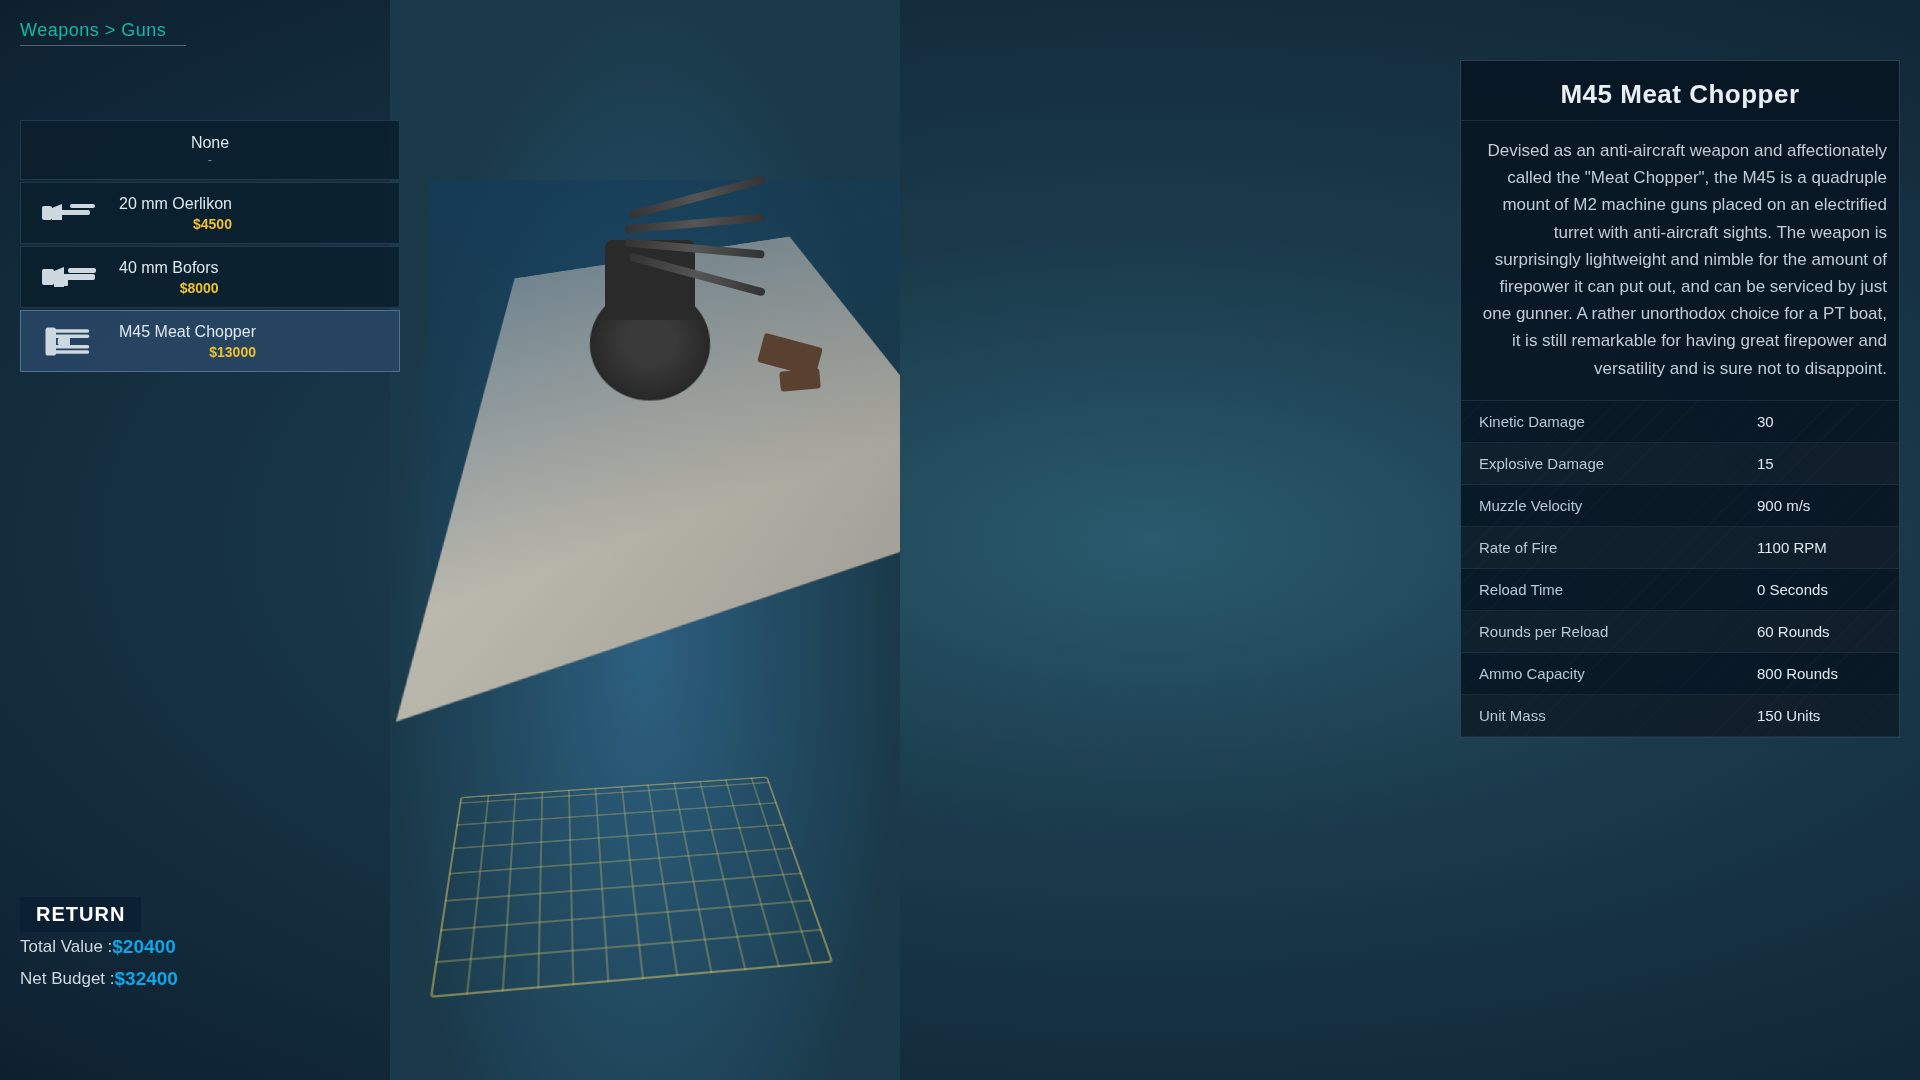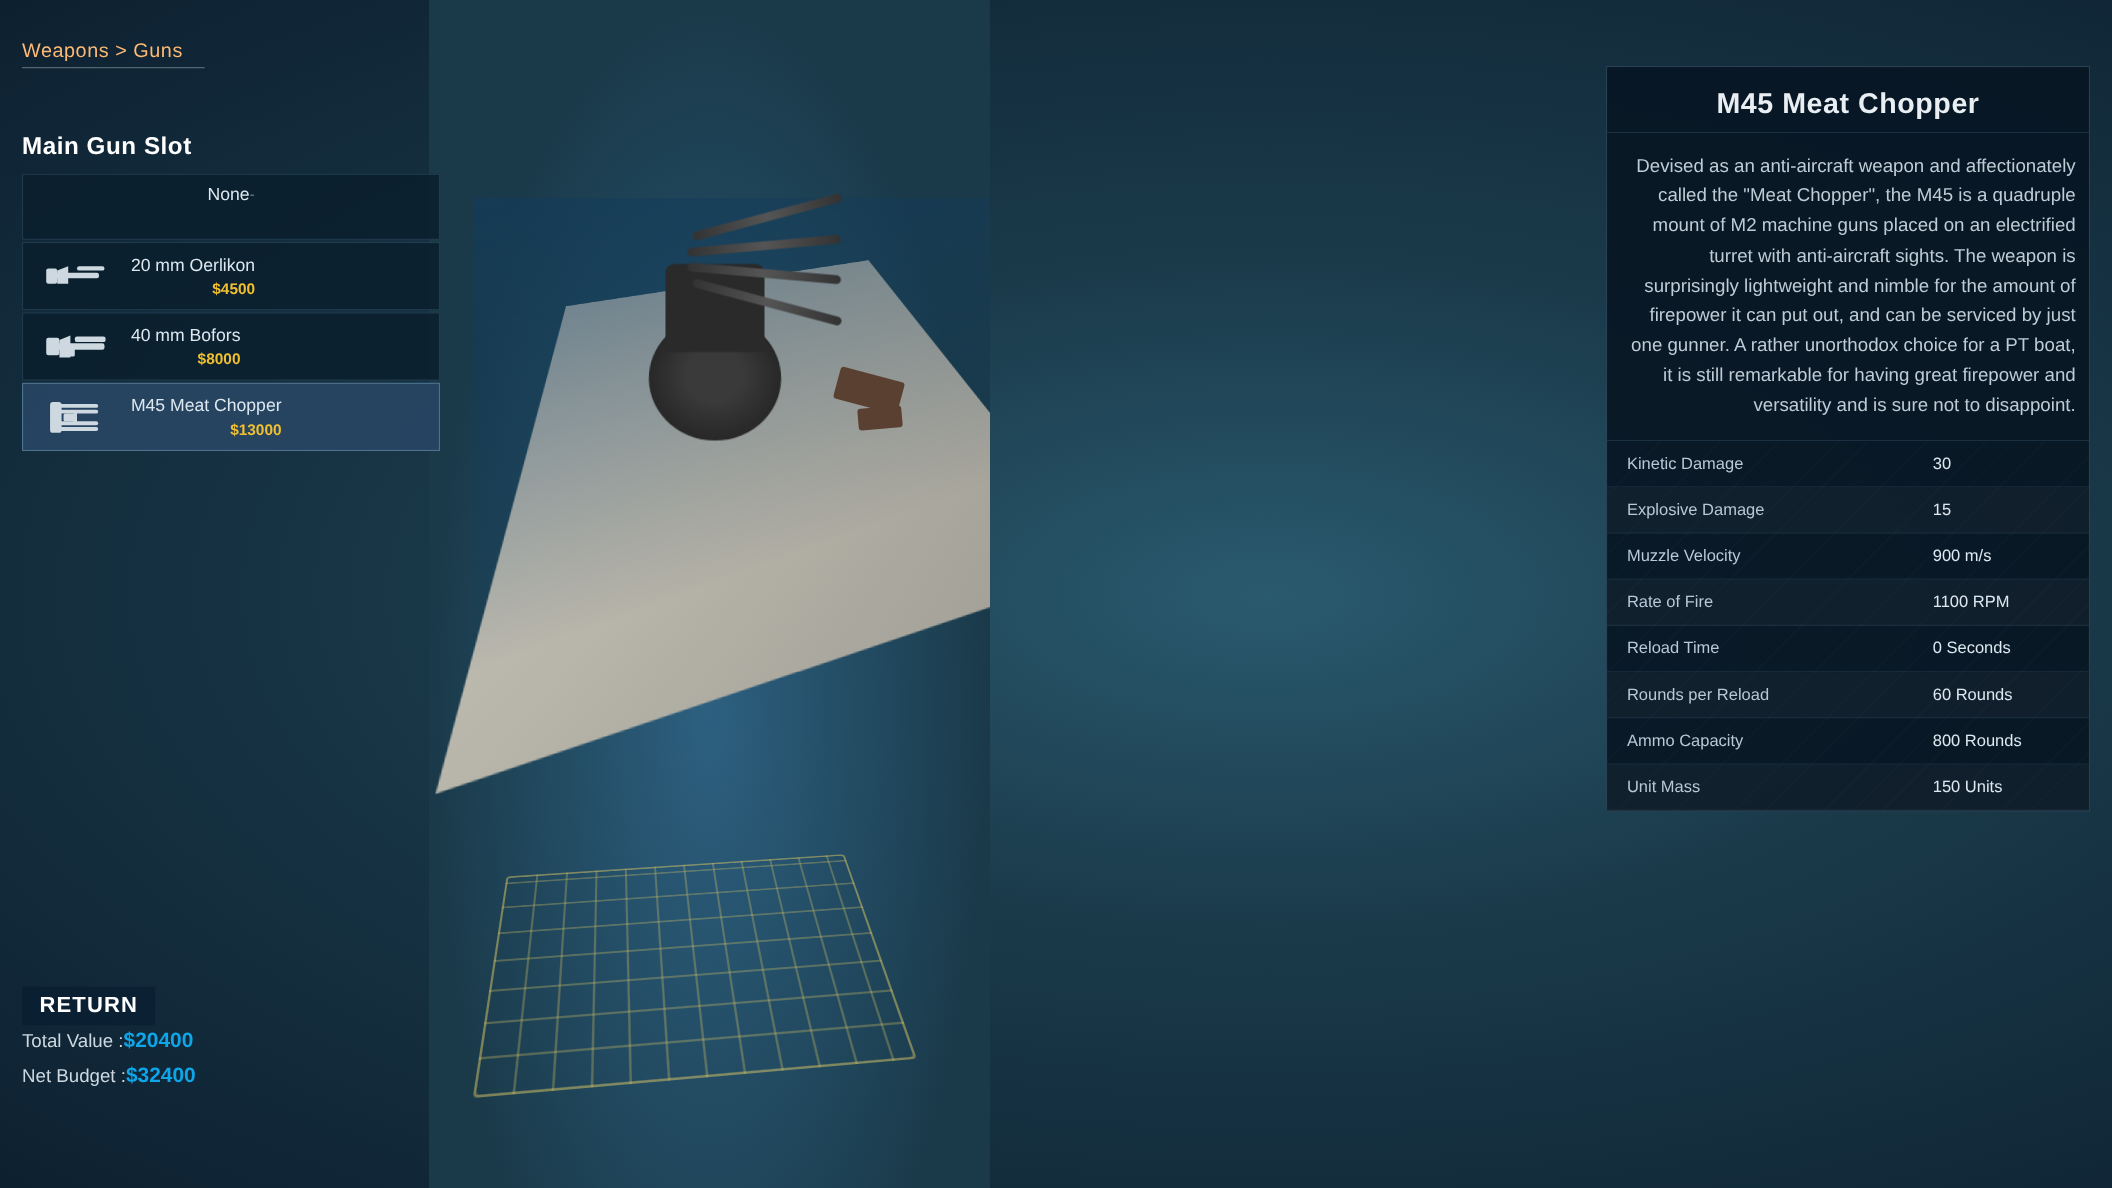--- a/index.html
+++ b/index.html
@@ -148,24 +148,24 @@
       top: 370px;
       left: 390px;
       width: 40px;
       height: 20px;
       transform: rotate(-5deg);
     }
 
     
     .breadcrumb {
       position: absolute;
-      top: 36px;
+      top: 20px;
       left: 20px;
       z-index: 10;
-      color: #fdba74;
+      color: #14b8a6;
       font-size: 18px;
       font-weight: 400;
       letter-spacing: 0.5px;
       border-bottom: 1px solid rgba(180,200,215,0.4);
       padding-bottom: 4px;
       padding-right: 20px;
     }
 
     
     .left-panel {
@@ -196,21 +196,22 @@
       border: 1px solid rgba(80,120,150,0.3);
       padding: 10px 14px;
       margin-bottom: 2px;
       cursor: pointer;
       transition: background 0.15s;
       min-height: 56px;
     }
 
     .weapon-item:first-child {
       min-height: 60px;
-      align-items: flex-start;
+      flex-direction: column;
+      align-items: center;
       justify-content: center;
     }
 
     .weapon-item.selected {
       background: rgba(40, 70, 100, 0.9);
       border-color: rgba(120,160,190,0.5);
     }
 
     .weapon-icon {
       width: 70px;
@@ -395,21 +396,20 @@
     <div class="gun-barrel"></div>
     <div class="gun-barrel"></div>
   </div>
   <div class="deck-item deck-item-1"></div>
   <div class="deck-item deck-item-2"></div>
 </div>
 
 <div class="breadcrumb">Weapons &gt; Guns</div>
 
 <div class="left-panel">
-  <div class="panel-title">Main Gun Slot</div>
   <ul class="weapon-list">
 
     <li class="weapon-item">
       <span class="weapon-none-name">None</span>
       <span class="weapon-none-dash">-</span>
     </li>
 
     <li class="weapon-item">
       <div class="weapon-icon">
         <svg viewBox="0 0 60 35">

